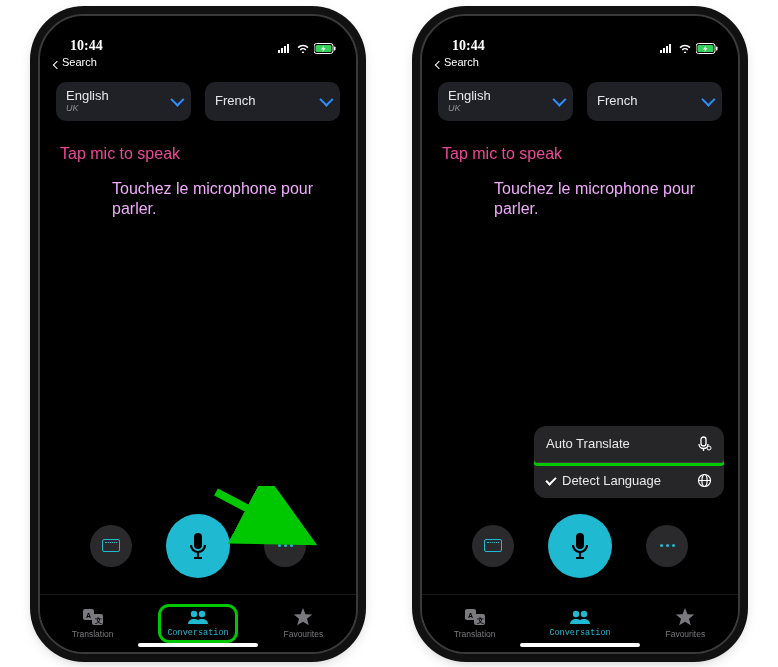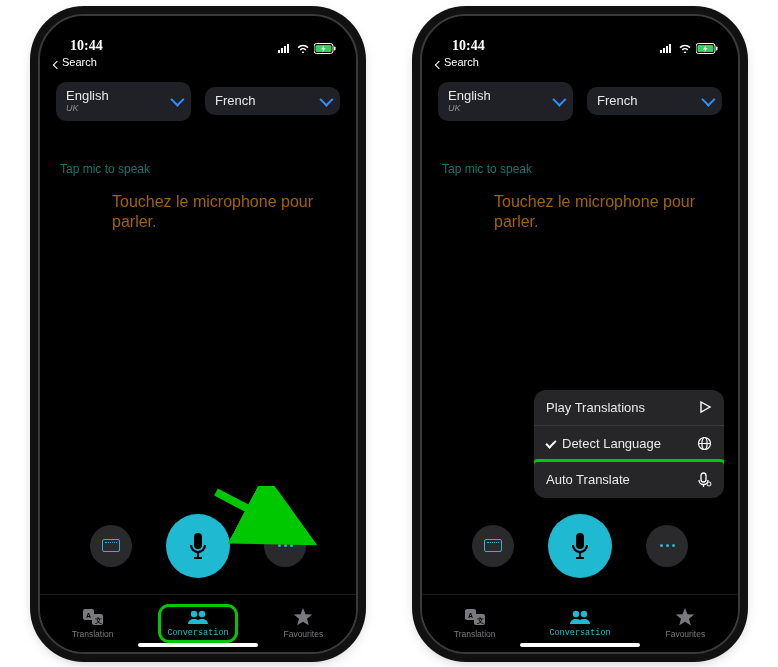--- a/index.html
+++ b/index.html
@@ -7,30 +7,30 @@
     .phone-frame { width:320px; height:640px; background:#000; border-radius:46px; border:2px solid #3a3a3a; box-shadow:0 0 0 8px #111, 0 4px 16px rgba(0,0,0,.4); position:relative; overflow:hidden; }
     .notch { position:absolute; top:0; left:50%; transform:translateX(-50%); width:150px; height:26px; background:#000; border-bottom-left-radius:16px; border-bottom-right-radius:16px; z-index:10; }
     .screen { position:absolute; inset:0; background:#000; color:#fff; display:flex; flex-direction:column; }
 
     .status-bar { height:38px; padding:0 20px; display:flex; align-items:flex-end; justify-content:space-between; font-size:14px; font-weight:600; }
     .status-left { padding-left:10px;font-family:Liberation Serif, serif; }
     .status-right { display:flex; align-items:center; gap:4px; }
     .search-back { display:flex; align-items:flex-end; gap:2px; color:#fff; font-size:11px; padding:2px 0 0 14px; }
     .chevron-left { width:6px; height:6px; border-left:1.5px solid #fff; border-bottom:1.5px solid #fff; transform:rotate(45deg); }
 
-    .lang-row { display:flex; gap:14px; padding:14px 16px 10px;align-items:center; }
+    .lang-row { display:flex; gap:14px; padding:14px 16px 10px; }
     .lang-pill { flex:1; background:#1f2126; border-radius:10px; padding:7px 10px; display:flex; align-items:center; justify-content:space-between; }
     .lang-pill .txt { display:flex; flex-direction:column; line-height:1.1; }
     .lang-pill .main { font-size:13px; color:#e8e8ea; }
     .lang-pill .sub { font-size:9px; color:#8e8e93; margin-top:1px;font-style:italic; }
     .chev { width:10px; height:10px; border-right:2px solid #2e8fff; border-bottom:2px solid #2e8fff; transform:rotate(45deg) translateY(-2px); }
 
     .body-area { flex:1; position:relative; padding:8px 16px 0; }
-    .prompt1 { color:#0f766e; font-size:12px; font-weight:500; padding:6px 4px;margin-top:17px; }
-    .prompt2 { color:#a16207; font-size:16px; font-weight:500; padding:10px 4px 0 56px; line-height:1.25; }
+    .prompt1 { color:#ec4899; font-size:16px; font-weight:500; padding:6px 4px; }
+    .prompt2 { color:#f0abfc; font-size:16px; font-weight:500; padding:10px 4px 0 56px; line-height:1.25; }
 
     .menu { position:absolute; right:14px; bottom:0; width:190px; background:#262629; border-radius:12px; overflow:hidden; }
     .menu-item { display:flex; align-items:center; justify-content:space-between; padding:10px 12px; font-size:13px; color:#e9e9eb; border-bottom:1px solid #3a3a3d; }
     .menu-item:last-child { border-bottom:none; }
     .menu-item .mi-left { display:flex; align-items:center; gap:6px; }
     .menu-item .check { width:10px; height:6px; border-left:2px solid #fff; border-bottom:2px solid #fff; transform:rotate(-45deg); }
     .menu-hl { box-shadow:0 0 0 3px #00c800; border-radius:4px; }
 
     .controls { height:96px; display:flex; align-items:center; justify-content:center; gap:34px; position:relative; }
     .circle-btn { width:42px; height:42px; border-radius:50%; background:#2a2a2d; display:flex; align-items:center; justify-content:center; }
@@ -202,49 +202,41 @@
         </span>
         <i class="chev"></i>
       </div>
     </div>
 
     <div class="body-area">
       <div class="prompt1">Tap mic to speak</div>
       <div class="prompt2">Touchez le microphone pour parler.</div>
 
       <div class="menu">
-        <div class="menu-item">
+        <div class="menu-item menu-hl">
           <span class="mi-left">
-              <span>Play Translations</span>
+              <span>Auto Translate</span>
             </span>
-          <svg width="14" height="14" viewBox="0 0 14 14">
-              <path d="M3 2l9 5-9 5z" fill="none" stroke="#fff" stroke-width="1.4"></path>
+          <svg width="16" height="16" viewBox="0 0 16 16">
+              <rect x="5" y="1" width="5" height="9" rx="2.5" fill="none" stroke="#fff" stroke-width="1.3"></rect>
+              <path d="M3 8a4.5 4.5 0 009 0M7.5 12.5V15" stroke="#fff" stroke-width="1.3" fill="none"></path>
+              <circle cx="13" cy="12" r="2" fill="none" stroke="#fff" stroke-width="1"></circle>
             </svg>
         </div>
         <div class="menu-item">
           <span class="mi-left">
             <i class="check"></i>
             <span>Detect Language</span>
           </span>
           <svg width="15" height="15" viewBox="0 0 15 15">
               <circle cx="7.5" cy="7.5" r="6" fill="none" stroke="#fff" stroke-width="1.2"></circle>
               <ellipse cx="7.5" cy="7.5" rx="2.6" ry="6" fill="none" stroke="#fff" stroke-width="1.2"></ellipse>
               <line x1="1.5" y1="7.5" x2="13.5" y2="7.5" stroke="#fff" stroke-width="1.2"></line>
             </svg>
         </div>
-        <div class="menu-item menu-hl">
-          <span class="mi-left">
-              <span>Auto Translate</span>
-            </span>
-          <svg width="16" height="16" viewBox="0 0 16 16">
-              <rect x="5" y="1" width="5" height="9" rx="2.5" fill="none" stroke="#fff" stroke-width="1.3"></rect>
-              <path d="M3 8a4.5 4.5 0 009 0M7.5 12.5V15" stroke="#fff" stroke-width="1.3" fill="none"></path>
-              <circle cx="13" cy="12" r="2" fill="none" stroke="#fff" stroke-width="1"></circle>
-            </svg>
-        </div>
       </div>
     </div>
 
     <div class="controls">
       <div class="circle-btn">
         <i class="kb-icon"></i>
       </div>
       <div class="mic-btn">
         <svg width="24" height="30" viewBox="0 0 24 30">
             <rect x="8" y="2" width="8" height="16" rx="4" fill="#000"></rect>

